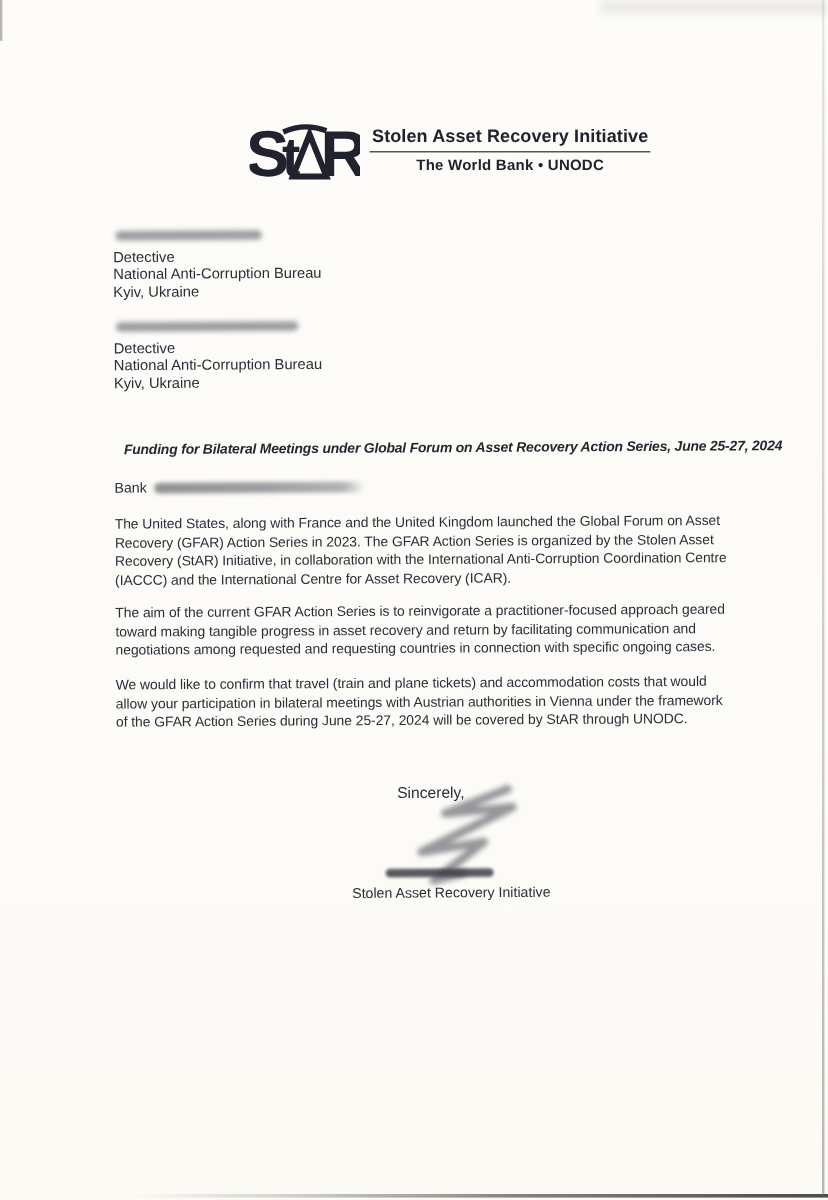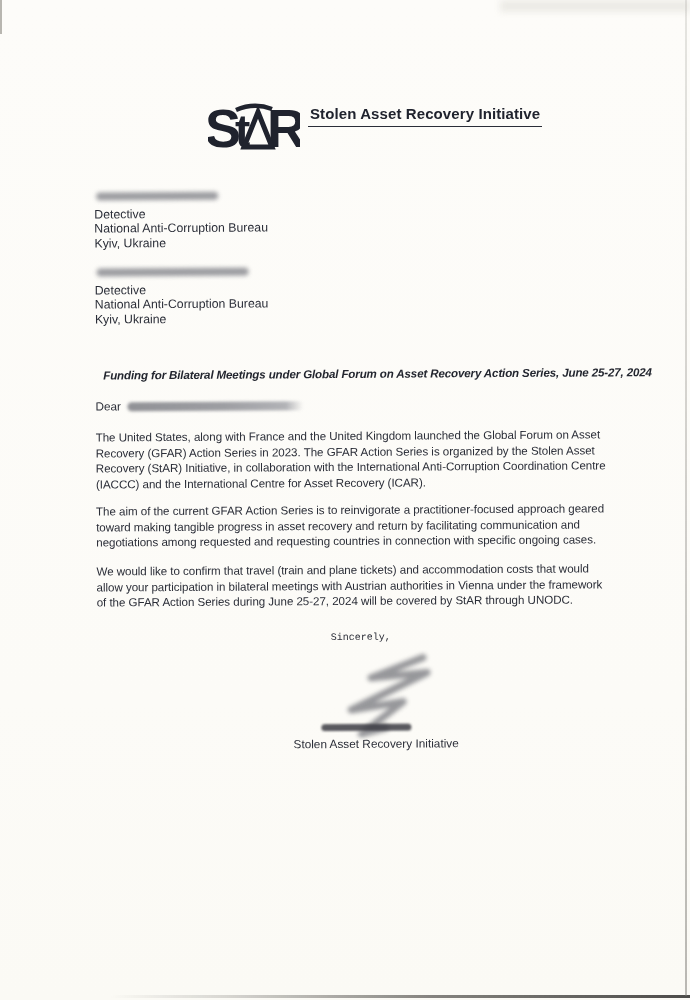--- a/index.html
+++ b/index.html
@@ -71,21 +71,21 @@
     border-radius:5px;filter:blur(1.8px);opacity:.85;
   }
   .para{
     position:absolute;left:96px;width:518px;
     font-size:11.6px;line-height:15.6px;letter-spacing:-0.05px;color:#2b2e38;
     text-align:left;
   }
   .para-1{top:428px;}
   .para-2{top:502px;}
   .para-3{top:562px;}
-  .valediction{position:absolute;left:330px;top:632px;font-size:10px;color:#2b2e38;font-family:Liberation Mono, monospace;}
+  .valediction{position:absolute;left:330px;top:653px;font-size:13px;color:#2b2e38;}
   .signature-wrap{position:absolute;left:318px;top:650px;}
   .signer{position:absolute;left:292px;top:737px;font-size:11.8px;line-height:15.5px;color:#2b2e38;}
 </style>
 </head>
 <body>
 
 <div class="page">
 
   <div class="scan-top-smudge"></div>
   <div class="scan-topleft-mark"></div>
@@ -97,20 +97,21 @@
       <g fill="#20232e" font-family="'Liberation Sans',sans-serif" font-weight="bold">
         <text x="-3" y="49" font-size="54" letter-spacing="-2">S</text>
         <text x="27" y="49" font-size="46">t</text>
         <text x="59" y="49" font-size="54">R</text>
       </g>
       <polygon points="50,14 64,49 36,49" fill="none" stroke="#20232e" stroke-width="5"></polygon>
       <path d="M28,12 Q46,4 64,11" stroke="#20232e" stroke-width="4.5" fill="none"></path>
     </svg>
     <div class="lh-text">
       <div class="org-name">Stolen Asset Recovery Initiative</div>
+      <div class="org-sub">The World Bank • UNODC</div>
     </div>
   </div>
 
   <div class="letter">
 
     <div class="addr addr-1">
       <div class="redact redact-name-1"></div>
       <div>Detective</div>
       <div>National Anti-Corruption Bureau</div>
       <div>Kyiv, Ukraine</div>
@@ -118,21 +119,21 @@
 
     <div class="addr addr-2">
       <div class="redact redact-name-2"></div>
       <div>Detective</div>
       <div>National Anti-Corruption Bureau</div>
       <div>Kyiv, Ukraine</div>
     </div>
 
     <div class="subject">Funding for Bilateral Meetings under Global Forum on Asset Recovery Action Series, June 25-27, 2024</div>
 
-    <div class="salutation"><span>Dear</span><span class="redact-dear"></span>
+    <div class="salutation"><span>Bank</span><span class="redact-dear"></span>
     </div>
 
     <div class="para para-1">The United States, along with France and the United Kingdom launched the Global Forum on Asset Recovery (GFAR) Action Series in 2023. The GFAR Action Series is organized by the Stolen Asset Recovery (StAR) Initiative, in collaboration with the International Anti-Corruption Coordination Centre (IACCC) and the International Centre for Asset Recovery (ICAR).</div>
     <div class="para para-2">The aim of the current GFAR Action Series is to reinvigorate a practitioner-focused approach geared toward making tangible progress in asset recovery and return by facilitating communication and negotiations among requested and requesting countries in connection with specific ongoing cases.</div>
     <div class="para para-3">We would like to confirm that travel (train and plane tickets) and accommodation costs that would allow your participation in bilateral meetings with Austrian authorities in Vienna under the framework of the GFAR Action Series during June 25-27, 2024 will be covered by StAR through UNODC.</div>
 
     <div class="valediction">Sincerely,</div>
 
     <div class="signature-wrap">
       <svg width="126" height="92" viewBox="0 0 126 92" aria-hidden="true">

